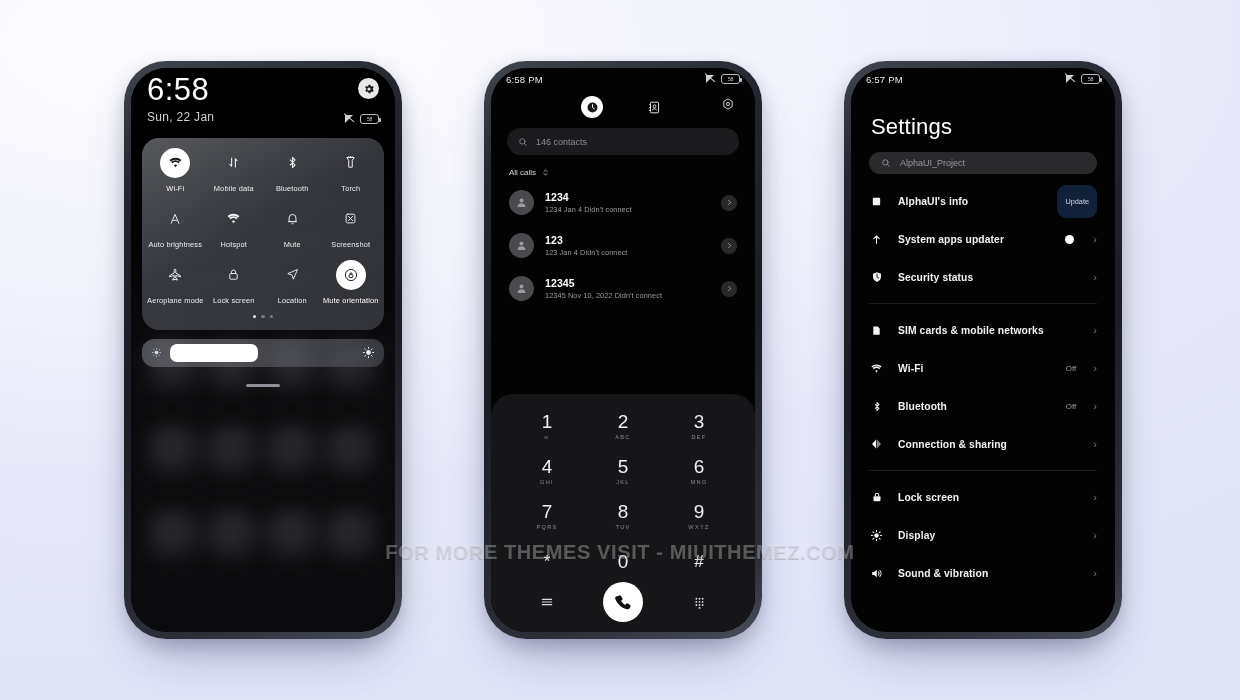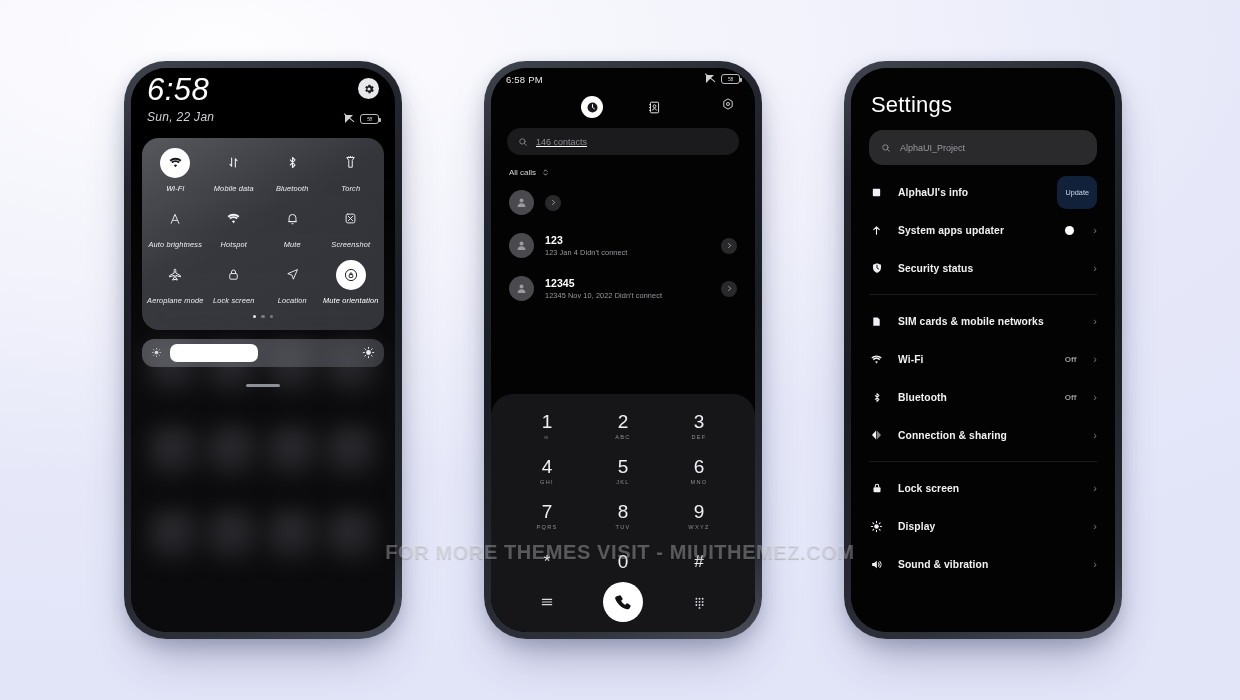--- a/index.html
+++ b/index.html
@@ -16,21 +16,21 @@
   .phone{
     position:absolute; width:278px; height:578px; border-radius:42px;
     background:linear-gradient(160deg,#41454f 0%,#23262e 18%,#1b1d24 50%,#2c2f38 88%,#4a4e59 100%);
     padding:7px;
     box-shadow: 0 26px 48px -16px rgba(60,64,100,.45), 0 6px 18px rgba(60,64,100,.22);
   }
   .phone .screen{
     position:relative; width:100%; height:100%; border-radius:36px; overflow:hidden;
     background:#000; color:#fff;
   }
-  #phone1{ left:124px; top:61px;font-style:italic; }
+  #phone1{ left:124px; top:61px; }
   #phone2{ left:484px; top:61px; }
   #phone3{ left:844px; top:61px; }
 
   
   .statusbar{ height:22px; display:flex; align-items:center; justify-content:space-between;
     padding:0 15px; font-size:9.5px; letter-spacing:.2px; color:#e9e9ec; }
   .sb-right{ display:flex; align-items:center; gap:5px; }
   .mute-ic{ width:10px;height:10px; position:relative; display:inline-block; }
   .mute-ic:before{ content:""; position:absolute; left:0; top:1px; width:0;height:0;
     border-left:8px solid #cfcfd4; border-bottom:8px solid transparent; }
@@ -82,21 +82,21 @@
     width:34px;height:3.4px;border-radius:3px;background:#8e9097; }
 
   
   .p2 { position:absolute; inset:0; background:#030303; display:flex; flex-direction:column; }
   .p2-tabs{ display:flex; align-items:center; justify-content:center; gap:40px; padding:6px 0 8px;
     position:relative; }
   .p2-tabs .gear{ position:absolute; right:20px; top:7px; }
   .tabic{ width:22px;height:22px; display:flex;align-items:center;justify-content:center; border-radius:50%; }
   .tabic.sel{ background:#fff; }
   .p2-search{ margin:2px 16px 0; height:27px; border-radius:14px; background:#1b1b1d;
-    display:flex; align-items:center; gap:8px; padding:0 11px;text-decoration:underline; }
+    display:flex; align-items:center; gap:8px; padding:0 11px; }
   .p2-search span{ font-size:9px; color:#8e8e94; }
   .p2-filter{ display:flex; align-items:center; gap:5px; padding:13px 0 4px; margin:0 18px;
     font-size:8px; color:#d5d6da; }
   .calls{ padding:0 14px; }
   .call{ display:flex; align-items:center; gap:11px; padding:9px 4px; }
   .avatar{ width:25px;height:25px;border-radius:50%;background:#4a4a4e;
     display:flex;align-items:center;justify-content:center; flex:0 0 auto;}
   .call .meta{ flex:1; min-width:0; }
   .call .nm{ font-size:10.5px; font-weight:bold; color:#fff; letter-spacing:.1px;}
   .call .sub{ font-size:7.3px; color:#9a9aa0; margin-top:2px; letter-spacing:.1px;}
@@ -110,28 +110,28 @@
   .key s{ font-size:5.6px; color:#8b8c92; letter-spacing:1.3px; text-decoration:none; margin-top:3px;}
   .key.sym b{ font-size:17px; }
   .dial-actions{ display:grid; grid-template-columns:1fr 1fr 1fr; align-items:center; margin-top:2px; }
   .callbtn{ width:40px;height:40px;border-radius:50%; background:#fff; justify-self:center;
     display:flex;align-items:center;justify-content:center; }
   .da-ic{ justify-self:center; }
 
   
   .p3{ position:absolute; inset:0; background:#030303; }
   .p3-title{ font-size:22px; font-weight:300; color:#fff; padding:24px 20px 0; letter-spacing:.2px; }
-  .p3-search{ margin:12px 18px 0; height:35px; border-radius:14px; background:#2a2a2c;
+  .p3-search{ margin:12px 18px 0; height:22px; border-radius:14px; background:#2a2a2c;
     display:flex;align-items:center;gap:9px;padding:0 12px; }
   .p3-search span{ font-size:9px; color:#9a9aa0; }
   .s-list{ padding:8px 18px 0; }
   .s-row{ display:flex; align-items:center; gap:14px; height:38px; }
   .s-row .sic{ width:15px; display:flex; align-items:center; justify-content:center; flex:0 0 auto;}
   .s-row .slbl{ font-size:10.3px; font-weight:bold; color:#f2f2f4; letter-spacing:.1px; flex:1; }
-  .s-row .sval{ font-size:8px; color:#9a9aa0; margin-right:3px;font-weight:bold; }
+  .s-row .sval{ font-size:8px; color:#9a9aa0; margin-right:3px; }
   .s-row .sarrow{ color:#77777d; font-size:11px; line-height:1; }
   .badge{ background:#11213a; color:#cfd8ea; font-size:7.3px; padding:12px 8px; border-radius:9px; }
   .white-dot{ width:9px;height:9px;border-radius:50%;background:#fff; margin-right:5px;}
   .sep{ height:1px; background:#1d1d20; margin:7px 0 7px; }
 
   
   .wm{ position:absolute; left:0; right:0; top:541px; text-align:center;
     font-size:20px; font-weight:bold; letter-spacing:.6px; color:rgba(255,255,255,.30);
     text-shadow:0 1px 1px rgba(0,0,0,.18); pointer-events:none; }
 
@@ -386,20 +386,24 @@
 
         <div class="calls">
 
           <div class="call">
             <div class="avatar">
               <svg width="13" height="13" viewBox="0 0 24 24" fill="#9b9ba1">
                   <circle cx="12" cy="8.4" r="3.6"></circle>
                   <path d="M4.8 20.5a7.2 7.2 0 0 1 14.4 0z"></path>
                 </svg>
             </div>
+            <div class="meta">
+              <div class="nm">1234</div>
+              <div class="sub">1234  Jan 4 Didn't connect</div>
+            </div>
             <div class="chev">
               <svg width="7" height="7" viewBox="0 0 24 24" fill="none" stroke="#c3c3c9" stroke-width="2.6" stroke-linecap="round" stroke-linejoin="round">
                   <path d="M9 5l7 7-7 7"></path>
                 </svg>
             </div>
           </div>
 
           <div class="call">
             <div class="avatar">
               <svg width="13" height="13" viewBox="0 0 24 24" fill="#9b9ba1">
@@ -518,20 +522,29 @@
         </div>
 
       </div>
     </div>
   </div>
 
   <div class="phone" id="phone3">
     <div class="screen">
       <div class="p3">
 
+        <div class="statusbar">
+          <span>6:57 PM</span>
+          <span class="sb-right">
+            <span class="mute-ic"></span>
+            <span class="batt">
+              <span>58</span>
+            </span>
+          </span>
+        </div>
 
         <div class="p3-title">Settings</div>
 
         <div class="p3-search">
           <svg width="10" height="10" viewBox="0 0 24 24" fill="none" stroke="#9a9aa0" stroke-width="2" stroke-linecap="round">
               <circle cx="10.6" cy="10.6" r="6.4"></circle>
               <path d="M15.4 15.4L20 20"></path>
             </svg>
           <span>AlphaUI_Project</span>
         </div>

